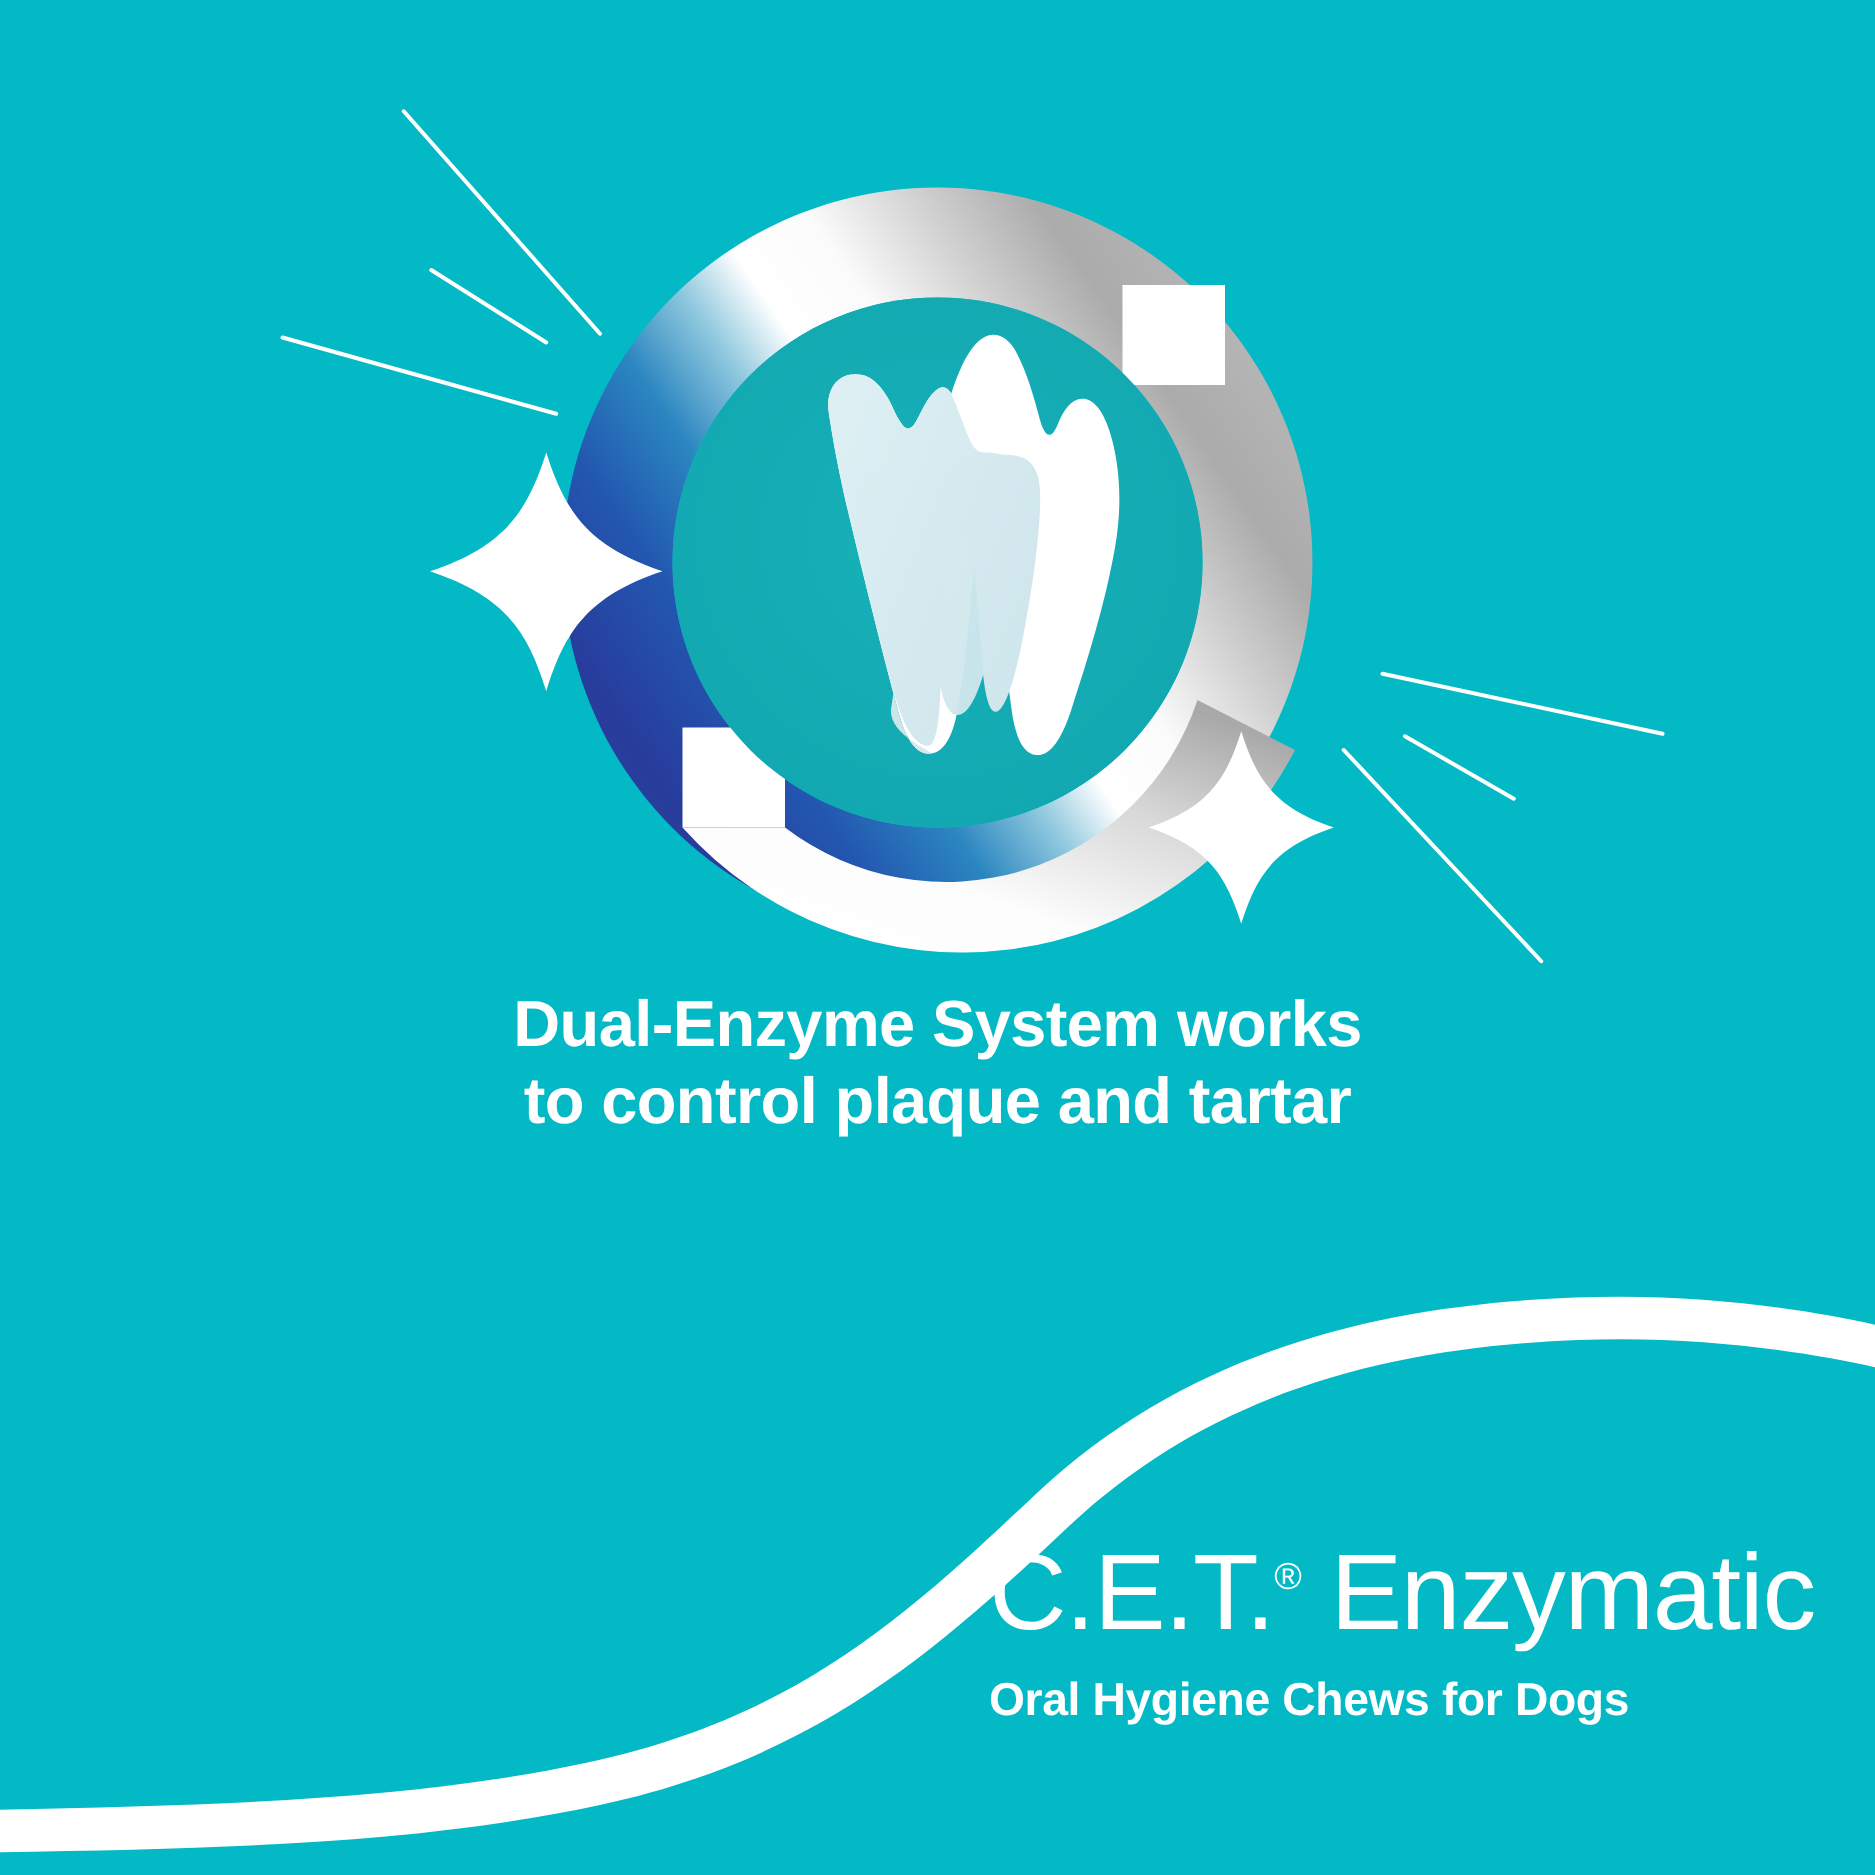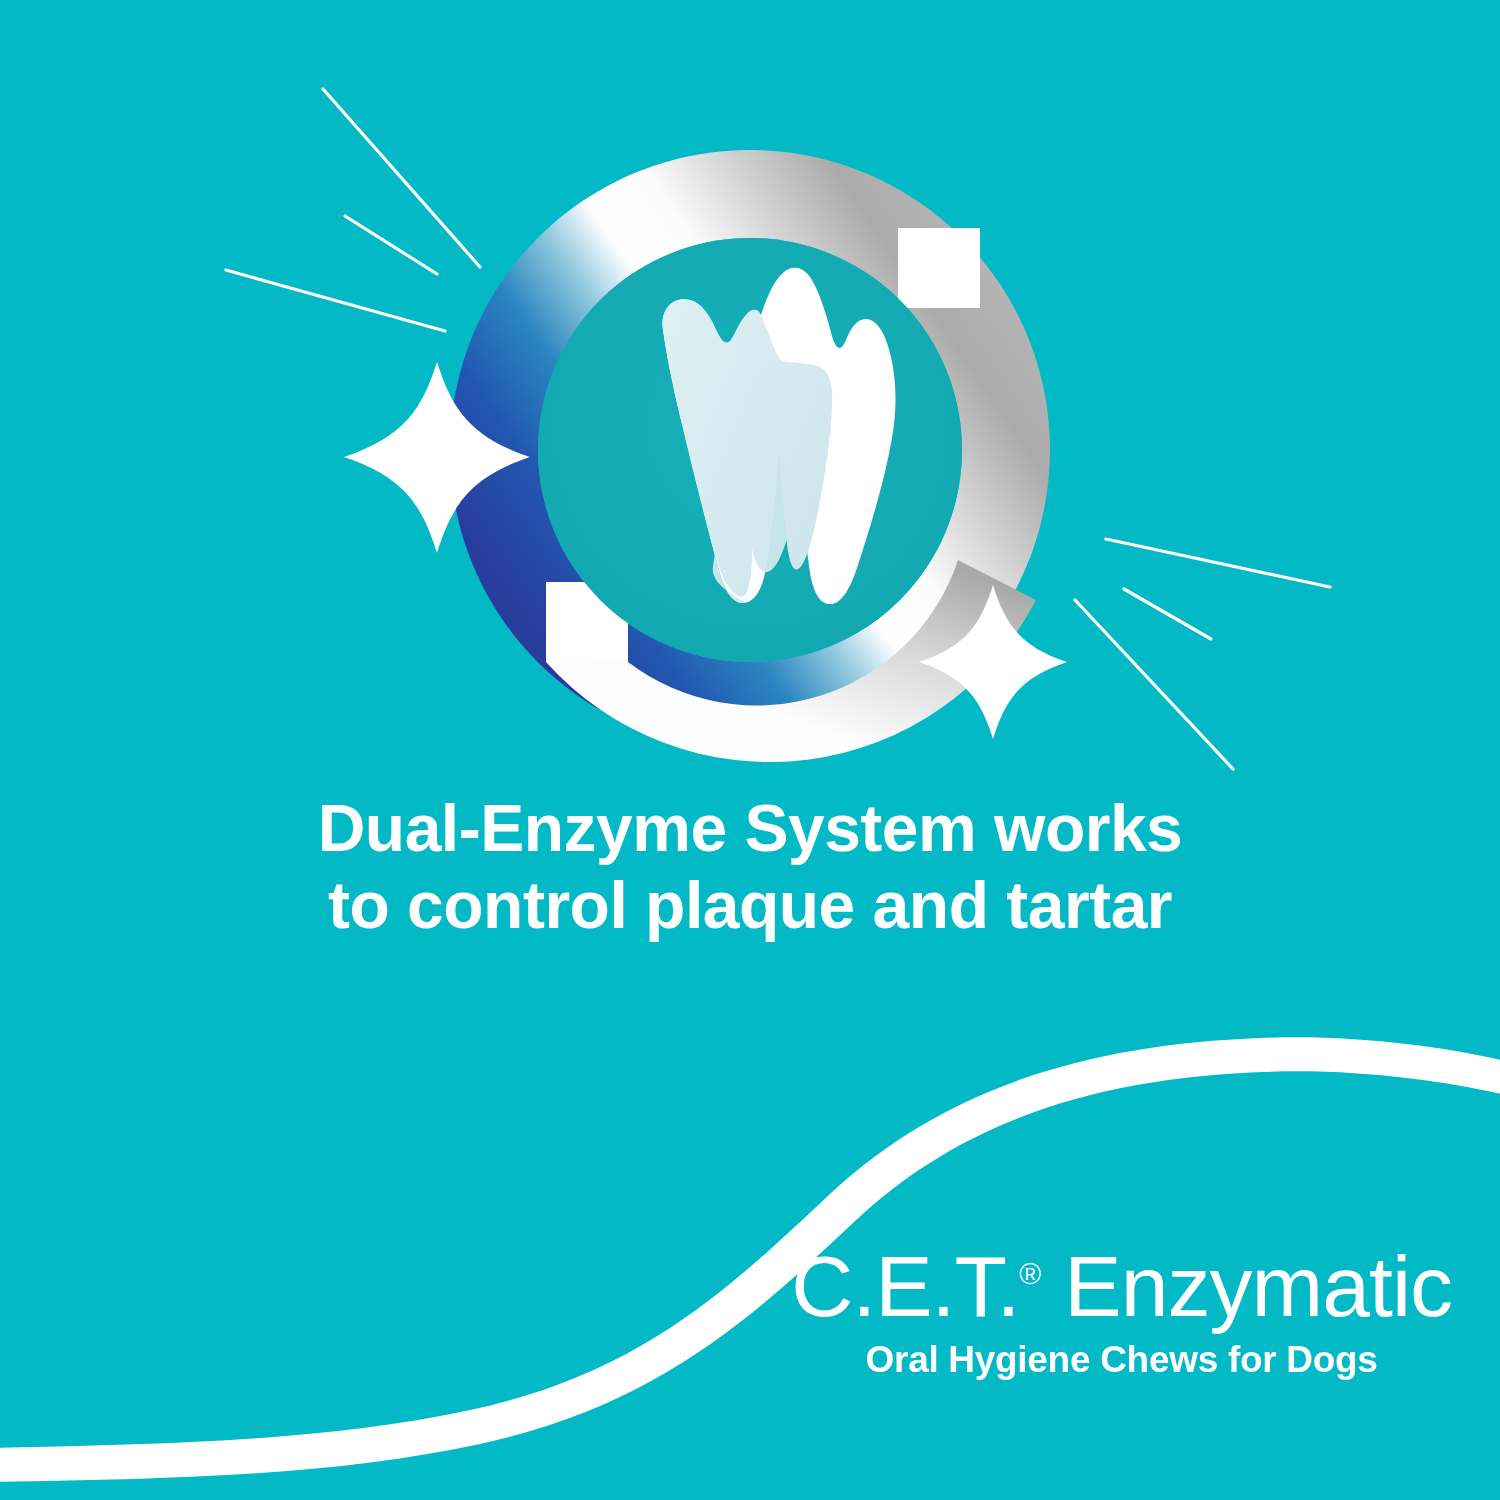--- a/index.html
+++ b/index.html
@@ -29,21 +29,21 @@
 
   
   #headline {
     position: absolute;
     left: 0;
     top: 790px;
     width: 1500px;
     text-align: center;
     color: #ffffff;
     font-weight: 700;
-    font-size: 66px;
+    font-size: 52px;
     line-height: 1.17;
     letter-spacing: -0.5px;
     font-stretch: condensed;
   }
   #headline .hl {
     display: block;
     white-space: nowrap;
   }
 
   
@@ -54,37 +54,37 @@
     width: 1500px;
     height: 480px;
   }
   #swoosh svg { display: block; width: 1500px; height: 480px; }
 
   
   #brand {
     position: absolute;
     right: 48px;
     bottom: 120px;
-    text-align: center;
+    text-align: left;
     color: #ffffff;
   }
   #brand-name {
     font-size: 86px;
     font-weight: 400;
     line-height: 1.0;
     letter-spacing: -1px;
     white-space: nowrap;
   }
   #brand-name .reg {
     font-size: 30px;
     vertical-align: 32px;
     letter-spacing: 0;
   }
   #brand-tagline {
-    margin-top: 12px;
+    margin-top: 24px;
     font-size: 37px;
     font-weight: 700;
     line-height: 1.05;
     letter-spacing: -0.3px;
     white-space: nowrap;
   }
 </style>
 </head>
 <body>
 

